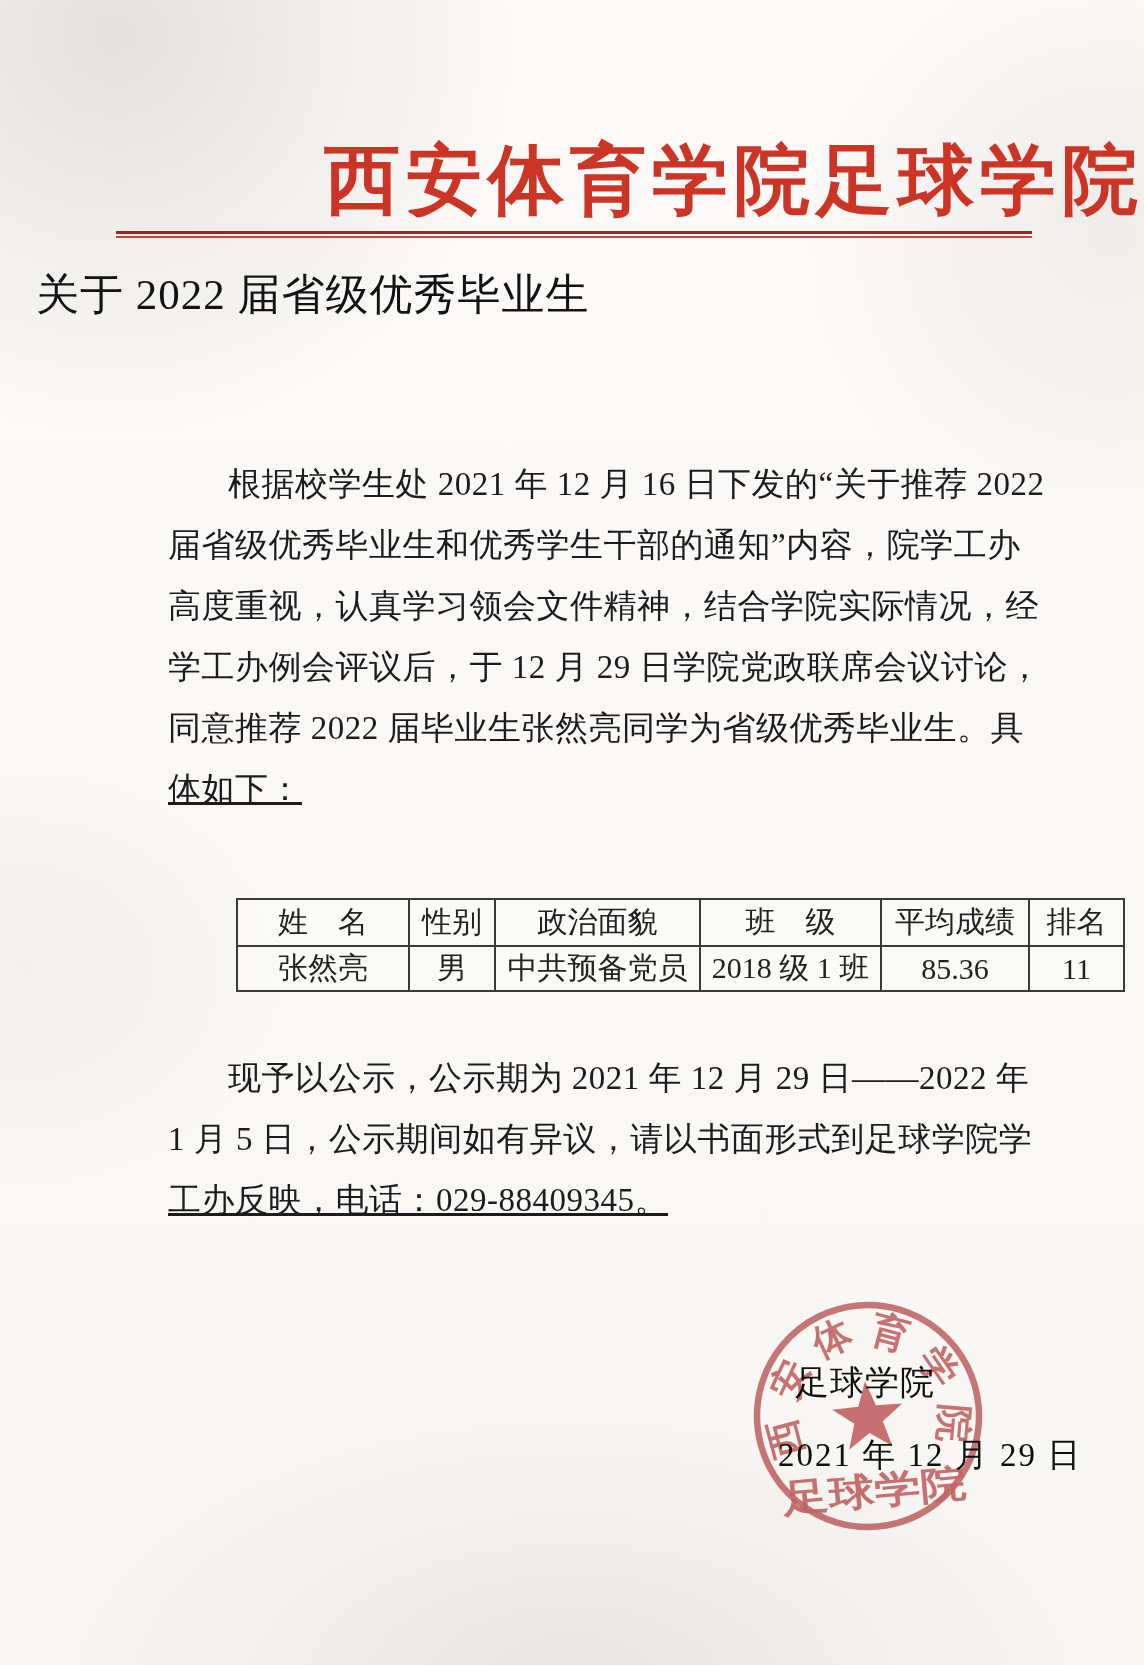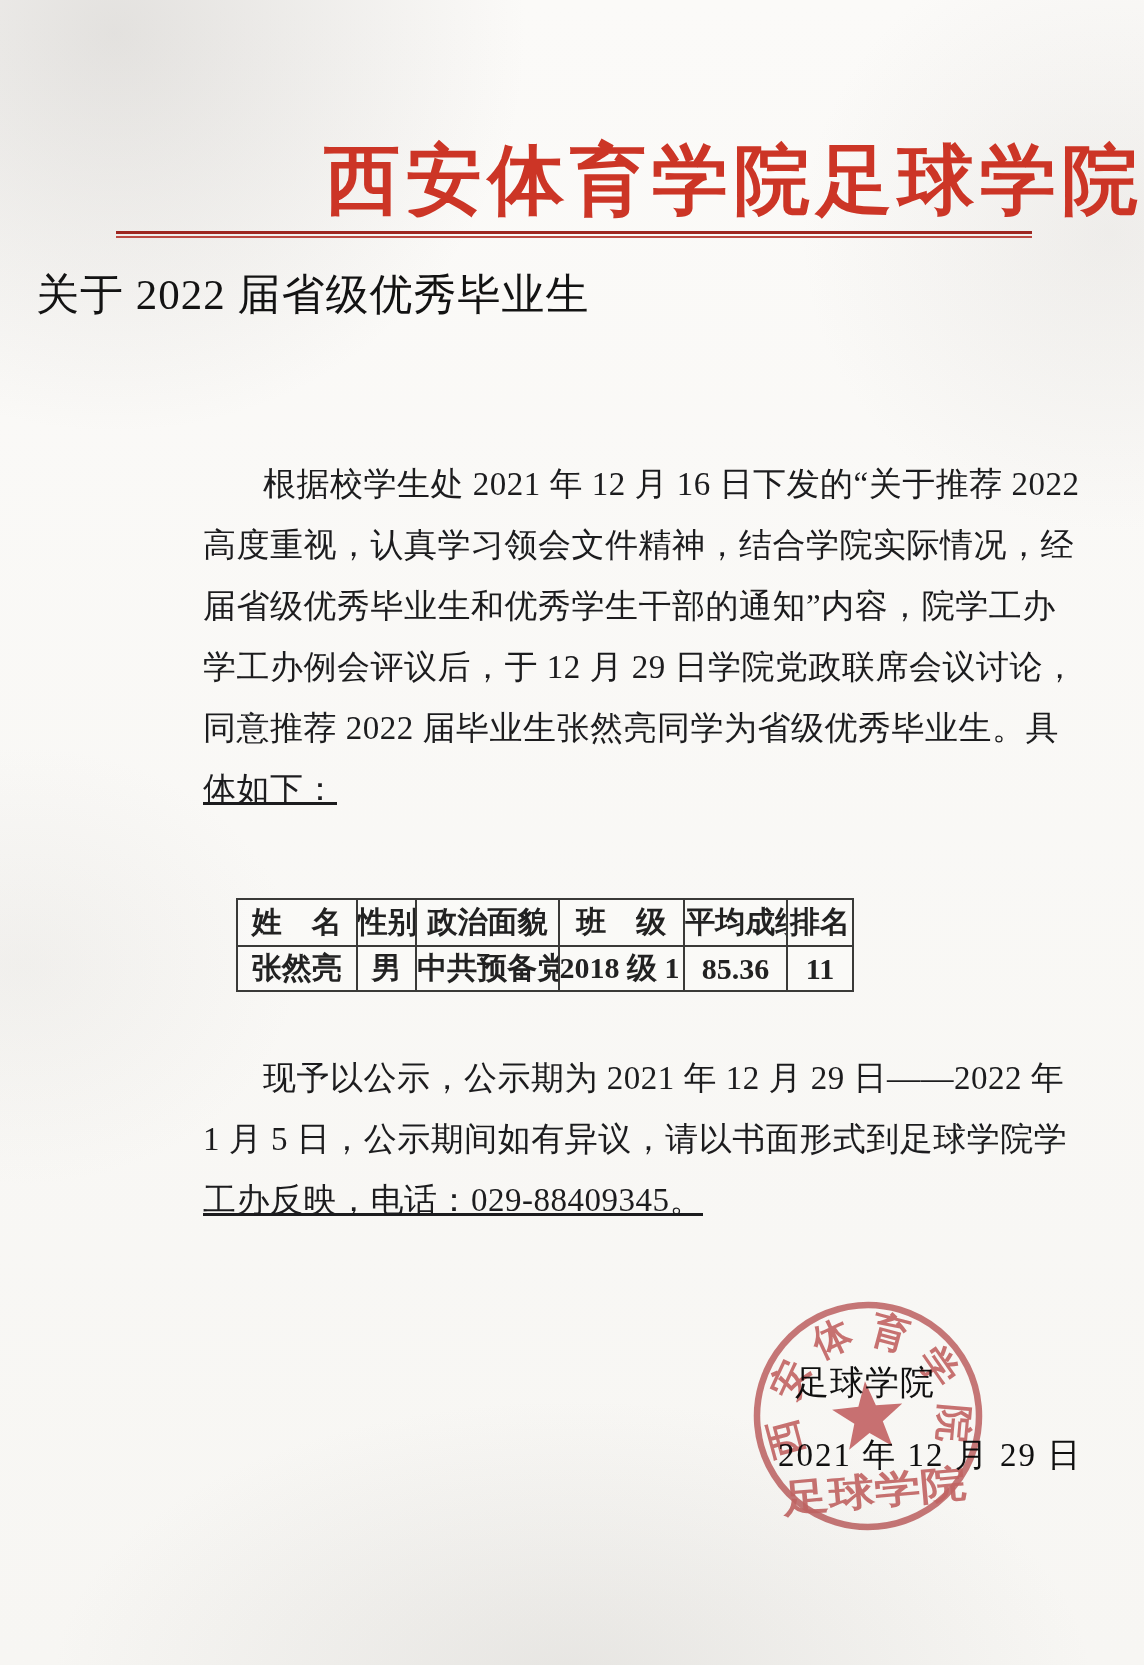--- a/index.html
+++ b/index.html
@@ -18,32 +18,32 @@
     text-align:right;font-size:76px;font-weight:bold;color:#cc3526;
     letter-spacing:6px;white-space:nowrap;
   }
   .red-rule{
     position:absolute;top:231px;left:116px;width:916px;height:8px;
     background:linear-gradient(#9e2620 0 3px, rgba(0,0,0,0) 3px 5px, #bb4a42 5px 7px, rgba(0,0,0,0) 7px);
   }
   .doc-title{position:absolute;left:0;width:100%;font-weight:normal;color:#131313;white-space:nowrap;padding-left:36px;}
   .doc-title.l1{top:269px;font-size:43px;line-height:52px;letter-spacing:1px;}
   .doc-title.l2{top:334px;font-size:44px;line-height:52px;letter-spacing:2px;}
-  .para{position:absolute;left:168px;width:824px;margin-left:35px;}
+  .para{position:absolute;left:168px;width:824px;}
   .para .line{
     height:61px;line-height:61px;font-size:33px;letter-spacing:.5px;
     text-align:justify;text-align-last:justify;text-justify:inter-ideograph;white-space:nowrap;
   }
   .para .line.indent{padding-left:60px;}
   .para .line.last{text-align:left;text-align-last:left;text-decoration:underline;}
   .p1{top:454px;}
   .p2{top:1048px;}
   .doc-table{
-    position:absolute;top:898px;left:236px;width:618px;
-    border-collapse:collapse;table-layout:fixed;background:rgba(255,255,255,.25);font-weight:bold;
+    position:absolute;top:898px;left:236px;width:889px;
+    border-collapse:collapse;table-layout:fixed;background:rgba(255,255,255,.25);
   }
   .doc-table td{
     border:2px solid #3a3a38;text-align:center;vertical-align:middle;
     font-size:30px;color:#222;padding:0;white-space:nowrap;overflow:hidden;
   }
   .doc-table tr.hdr td{height:45px;}
   .doc-table tr.data td{height:43px;}
   .signature{position:absolute;top:1362px;left:795px;font-size:34px;line-height:42px;color:#101010;letter-spacing:1px;white-space:nowrap;}
   .sign-date{position:absolute;top:1434px;left:731px;font-size:33px;line-height:42px;color:#101010;letter-spacing:2px;white-space:nowrap;margin-left:47px;}
   .seal{
@@ -59,22 +59,22 @@
 <div class="page">
 
   <div class="letterhead">西安体育学院足球学院</div>
 
   <div class="red-rule"></div>
 
   <div class="doc-title l1">关于 2022 届省级优秀毕业生</div>
 
   <div class="para p1">
     <div class="line indent">根据校学生处 2021 年 12 月 16 日下发的“关于推荐 2022</div>
+    <div class="line">届省级优秀毕业生和优秀学生干部的通知”内容，院学工办</div>
     <div class="line">高度重视，认真学习领会文件精神，结合学院实际情况，经</div>
-    <div class="line">届省级优秀毕业生和优秀学生干部的通知”内容，院学工办</div>
     <div class="line">学工办例会评议后，于 12 月 29 日学院党政联席会议讨论，</div>
     <div class="line">同意推荐 2022 届毕业生张然亮同学为省级优秀毕业生。具</div>
     <div class="line last">体如下：</div>
   </div>
 
   <table class="doc-table">
     <colgroup>
       <col style="width:19.4%">
         <col style="width:9.7%">
         <col style="width:23.1%">

